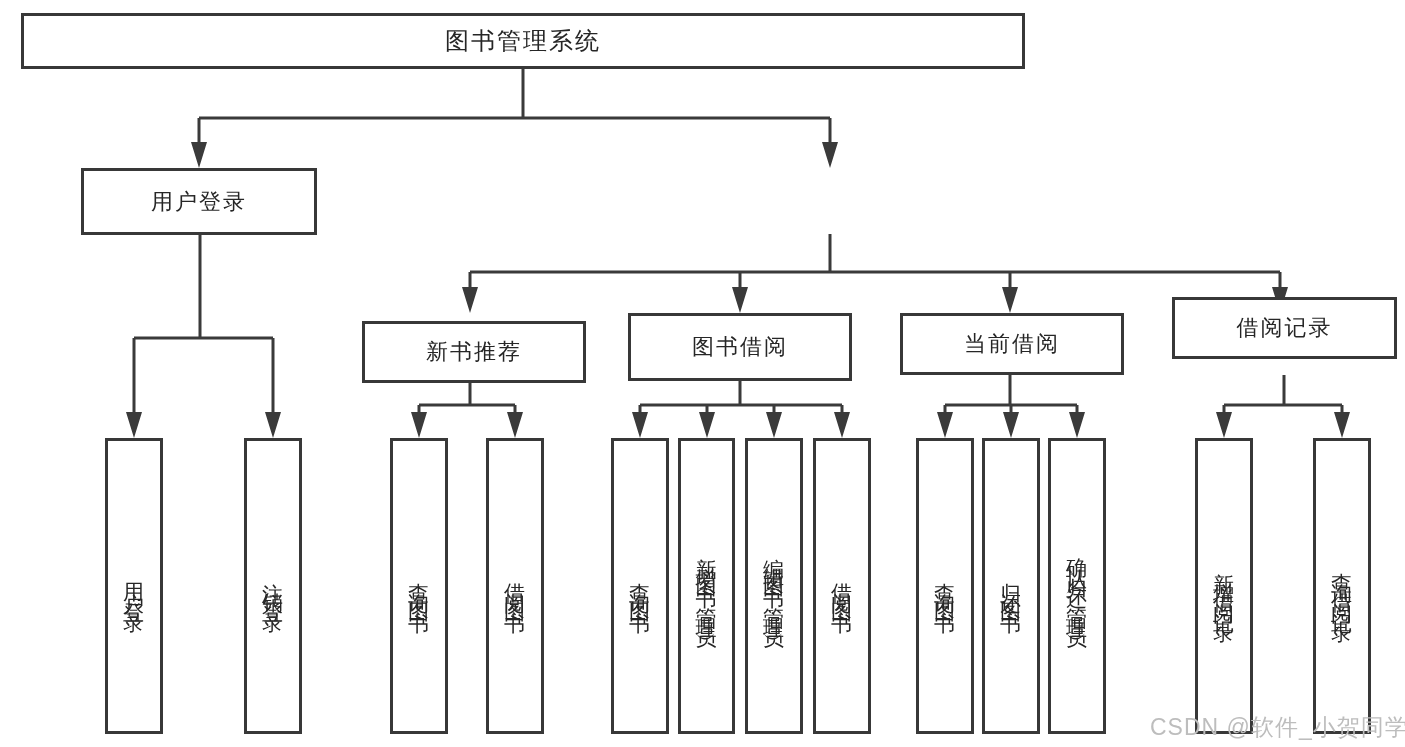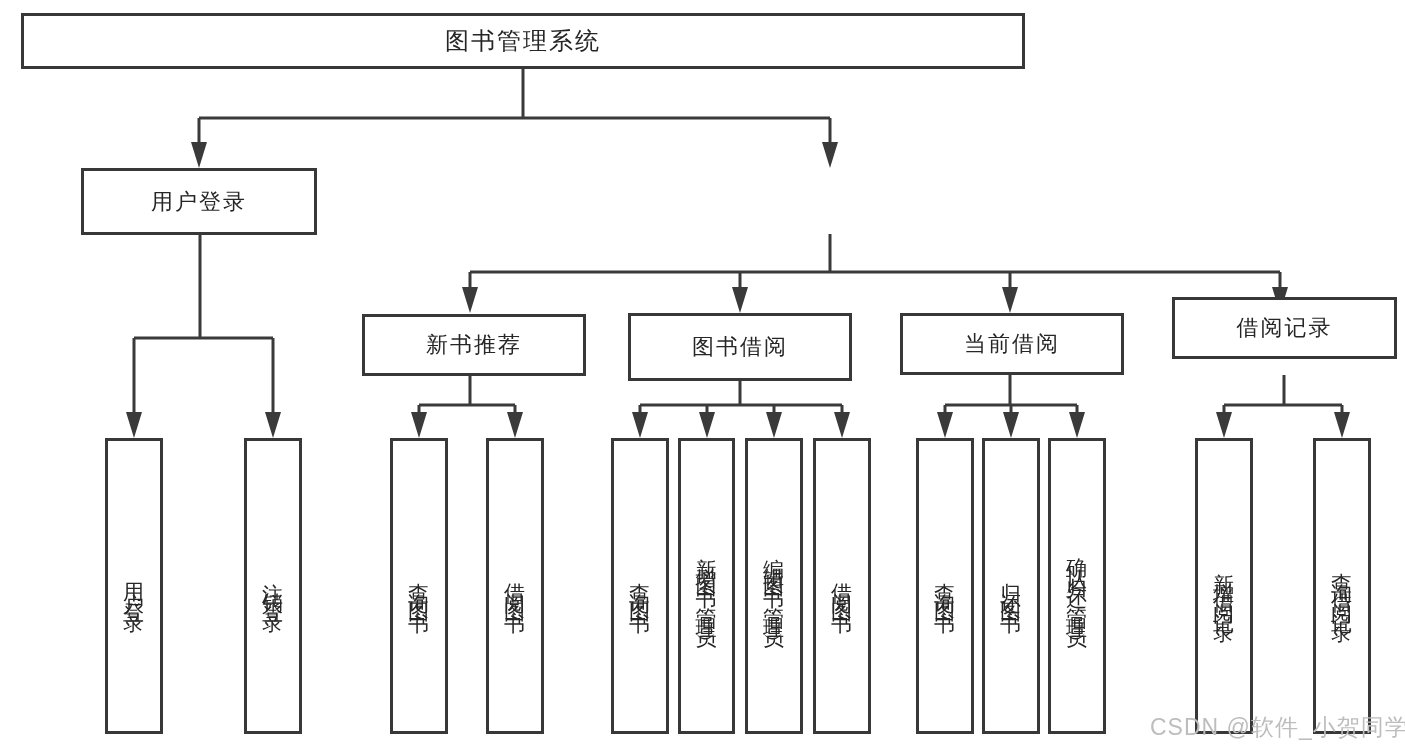--- a/index.html
+++ b/index.html
@@ -51,21 +51,21 @@
   </svg>
 
   <div class="box root" style="left:21px;top:13px;width:1004px;height:56px">
     <span class="lbl">图书管理系统</span>
   </div>
 
   <div class="box h" style="left:81px;top:168px;width:236px;height:67px">
     <span class="lbl">用户登录</span>
   </div>
 
-  <div class="box h" style="left:362px;top:314px;width:224px;height:62px">
+  <div class="box h" style="left:362px;top:321px;width:224px;height:62px">
     <span class="lbl">新书推荐</span>
   </div>
   <div class="box h" style="left:628px;top:313px;width:224px;height:68px">
     <span class="lbl">图书借阅</span>
   </div>
   <div class="box h" style="left:900px;top:313px;width:224px;height:62px">
     <span class="lbl">当前借阅</span>
   </div>
   <div class="box h" style="left:1172px;top:297px;width:225px;height:62px">
     <span class="lbl">借阅记录</span>

